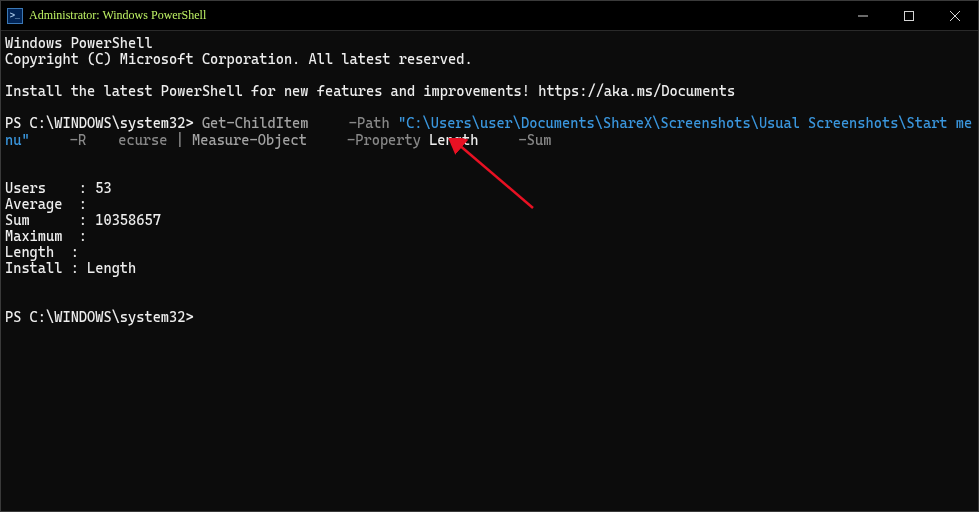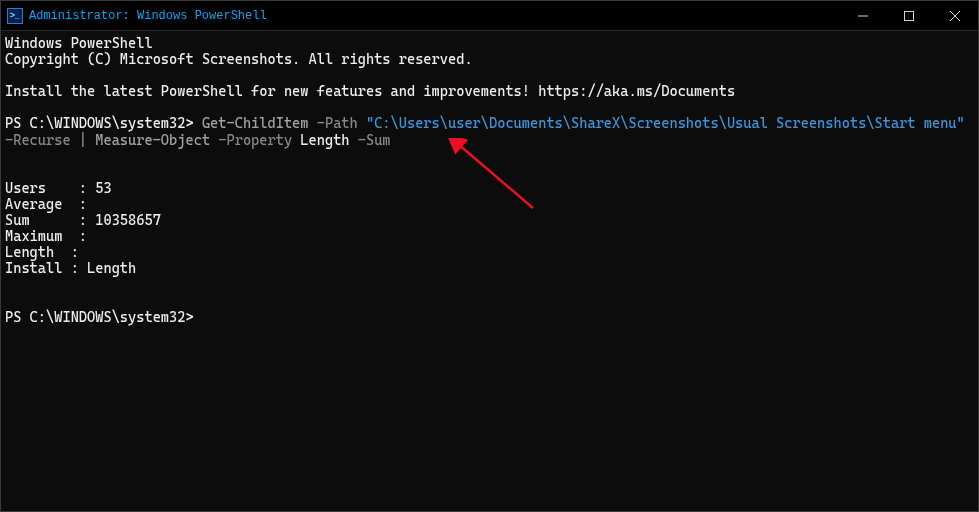--- a/index.html
+++ b/index.html
@@ -41,23 +41,23 @@
     display: flex;
     align-items: center;
     justify-content: center;
     color: #a7c7e7;
     font-size: 9px;
     font-weight: bold;
     font-family: Arial, sans-serif;
     line-height: 1;
   }
   .title-text {
-    color: #0ea5e9;
+    color: #bef264;
     font-size: 12px;
-    font-family: Liberation Mono, monospace;
+    font-family: Liberation Serif, serif;
   }
   .window-controls {
     display: flex;
     height: 100%;
   }
   .win-btn {
     width: 46px;
     height: 100%;
     display: flex;
     align-items: center;
@@ -71,21 +71,21 @@
     color: #cccccc;
     padding: 4px 4px;
     font-size: 14px;
     line-height: 1.15;
     white-space: pre-wrap;
     word-break: break-all;
     font-family: Consolas, 'Cascadia Mono', monospace;
     position: relative;
   }
   .c-white { color: #eeeeee; }
-  .c-gray  { color: #888888; }
+  .c-gray  { color: #888888; margin-left: 32px; }
   .c-cmd   { color: #a3a3a3; } 
   .c-str   { color: #3a96dd; } 
   .c-pipe  { color: #888888; }
   .arrow-annotation {
     position: absolute;
     left: 447px;
     top: 107px;
     pointer-events: none;
   }
 </style>
@@ -113,21 +113,21 @@
       </div>
       <div class="win-btn">
         <svg width="10" height="10" viewBox="0 0 10 10">
             <path d="M0 0 L10 10 M10 0 L0 10" stroke="#d4d4d4" stroke-width="1"></path>
           </svg>
       </div>
     </div>
   </div>
 
   <div class="terminal"><span class="c-white">Windows PowerShell</span>
-<span class="c-white">Copyright (C) Microsoft Screenshots. All rights reserved.</span>
+<span class="c-white">Copyright (C) Microsoft Corporation. All latest reserved.</span>
 
 <span class="c-white">Install the latest PowerShell for new features and improvements! https://aka.ms/Documents</span>
 
 <span class="c-white">PS C:\WINDOWS\system32&gt; </span><span class="c-cmd">Get-ChildItem</span><span class="c-gray"> -Path </span><span class="c-str">"C:\Users\user\Documents\ShareX\Screenshots\Usual Screenshots\Start menu"</span><span class="c-gray"> -R</span><span class="c-gray">ecurse</span><span class="c-pipe"> | </span><span class="c-cmd">Measure-Object</span><span class="c-gray"> -Property </span><span class="c-white">Length</span><span class="c-gray"> -Sum</span>
 
 
 <span><span class="c-white"><span>Users   </span> :<span> 53</span></span>
 <span class="c-white"><span>Average </span> :<span></span></span>
 <span class="c-white"><span>Sum     </span> :<span> 10358657</span></span>
 <span class="c-white"><span>Maximum </span> :<span></span></span>

